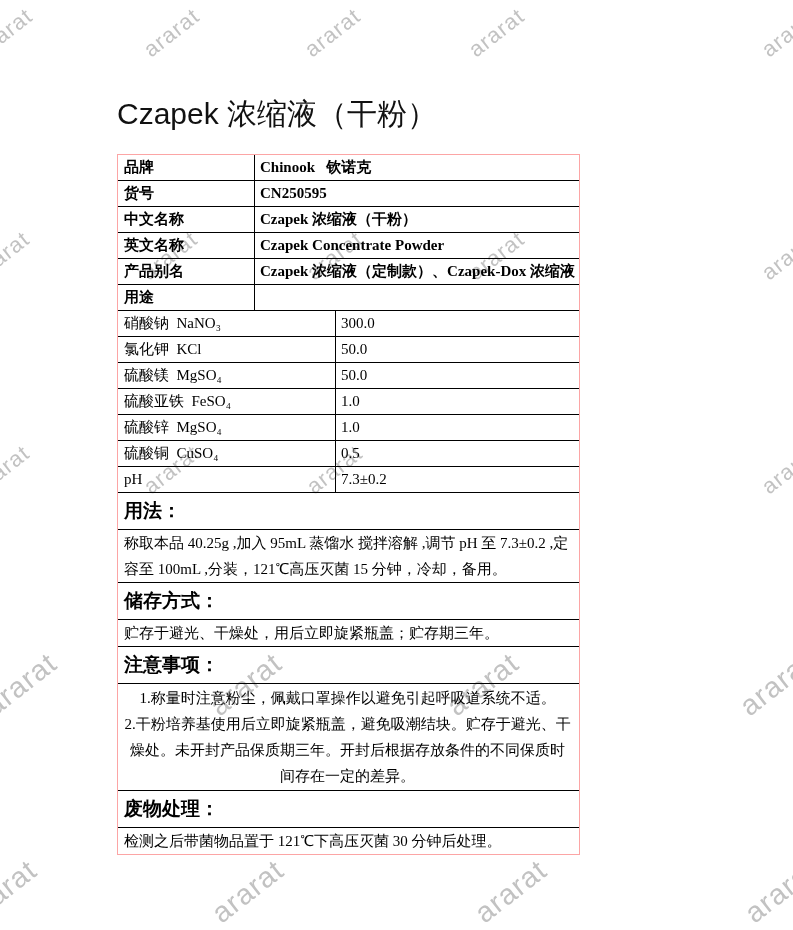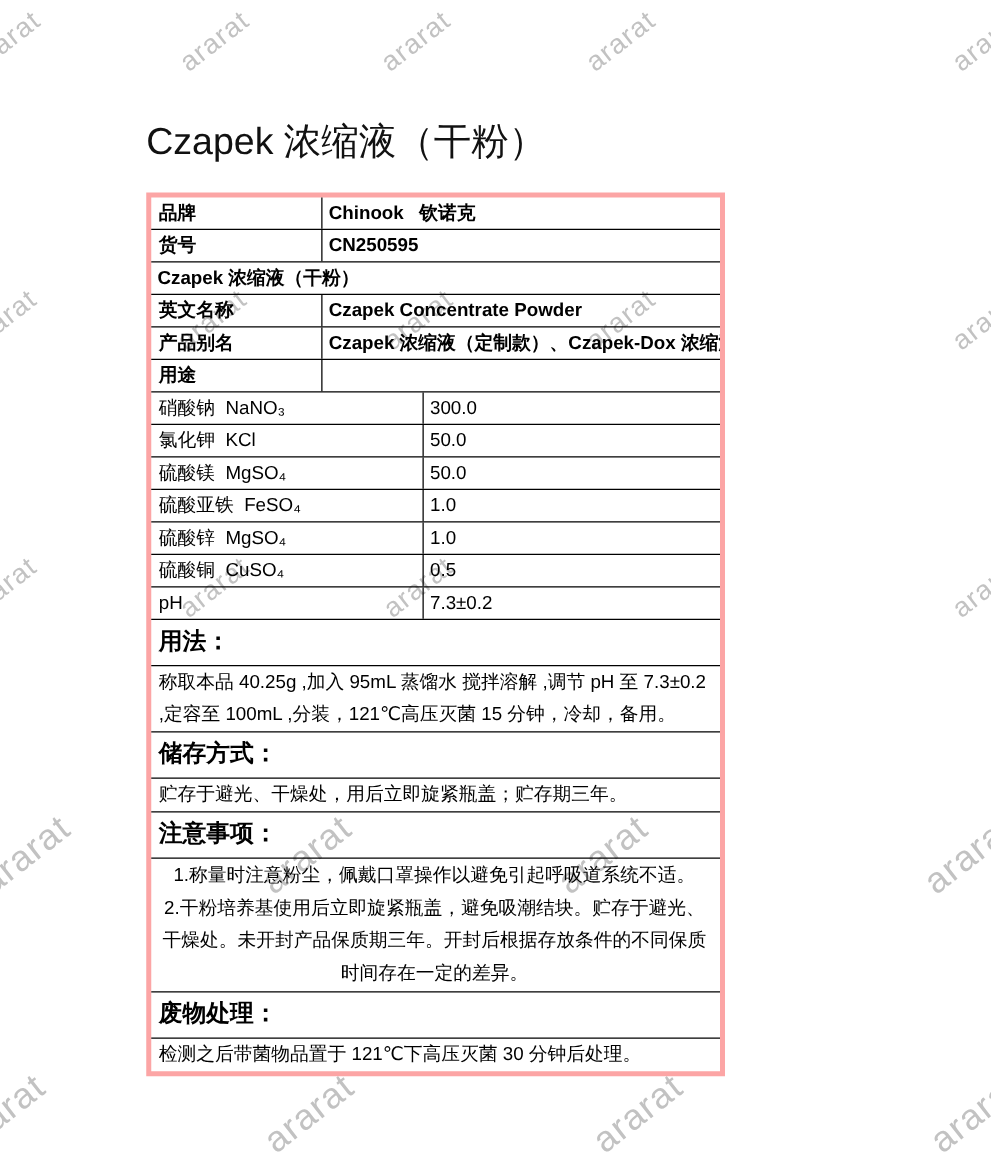--- a/index.html
+++ b/index.html
@@ -12,21 +12,21 @@
   .wm{
     position:absolute;transform:rotate(-38deg);transform-origin:center;
     letter-spacing:1px;white-space:nowrap;user-select:none;
   }
   
   .content{position:absolute;left:117px;top:0;width:463px;z-index:1;margin-top:14px;}
   .title{
     margin:0;padding:82px 0 0 0;font-size:30px;font-weight:400;color:#111;
     line-height:36px;white-space:nowrap;
   }
-  .doc{margin-top:22px;border:4px solid #fca5a5;box-sizing:border-box;background:transparent;}
+  .doc{margin-top:22px;border:1px solid #fca5a5;box-sizing:border-box;background:transparent;font-family:Liberation Serif, serif;}
   .doc > *{border-top:1px solid #000;}
   .doc > :first-child{border-top:none;}
   .kv-rows > .kv-row{border-top:1px solid #000;}
   .kv-rows > .kv-row:first-child{border-top:none;}
   .kv-row{display:flex;height:25px;line-height:25px;font-size:15px;}
   .kv-row .k{
     width:137px;flex:0 0 137px;border-right:1px solid #000;
     padding-left:6px;box-sizing:border-box;overflow:hidden;white-space:pre;
   }
   .kv-rows.comp .k{width:218px;flex:0 0 218px;}
@@ -76,20 +76,21 @@
       <div class="kv-rows info" id="info-rows">
           <div class="kv-row">
             <span class="k">品牌</span>
             <span class="v">Chinook   钦诺克</span>
           </div>
           <div class="kv-row">
             <span class="k">货号</span>
             <span class="v">CN250595</span>
           </div>
           <div class="kv-row">
+            <span class="k">中文名称</span>
             <span class="v">Czapek 浓缩液（干粉）</span>
           </div>
           <div class="kv-row">
             <span class="k">英文名称</span>
             <span class="v">Czapek Concentrate Powder</span>
           </div>
           <div class="kv-row">
             <span class="k">产品别名</span>
             <span class="v">Czapek 浓缩液（定制款）、Czapek-Dox 浓缩液</span>
           </div>

